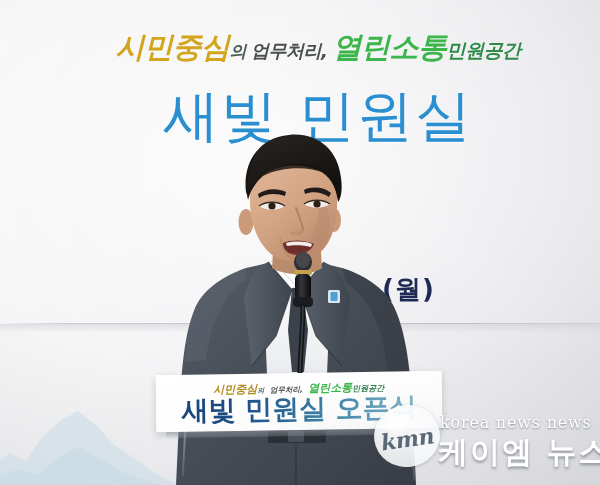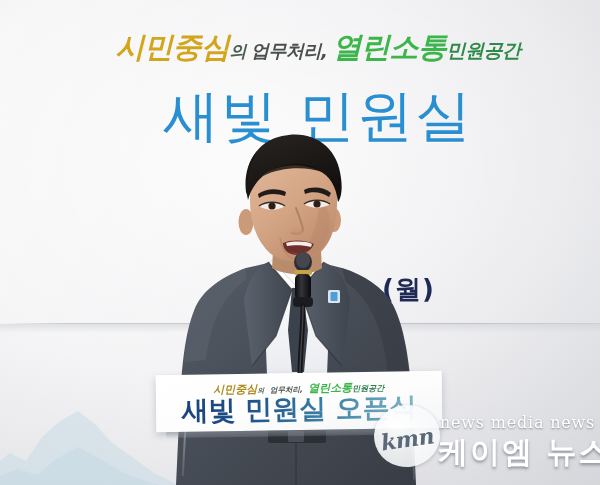--- a/index.html
+++ b/index.html
@@ -415,17 +415,17 @@
       <span class="ptg-3">업무처리,</span>
       <span class="ptg-4">열린소통</span><span class="ptg-5">민원공간</span>
     </div>
     <div class="podium-title">새빛 민원실 오픈식</div>
   </div>
 
   <div class="watermark">
     <div class="wm-badge">
       <div class="wm-badge-text">kmn</div>
     </div>
-    <div class="wm-en">news media news</div>
+    <div class="wm-en">korea news news</div>
     <div class="wm-ko">케이엠 뉴스</div>
   </div>
 
 </div>
 
 </body></html>

